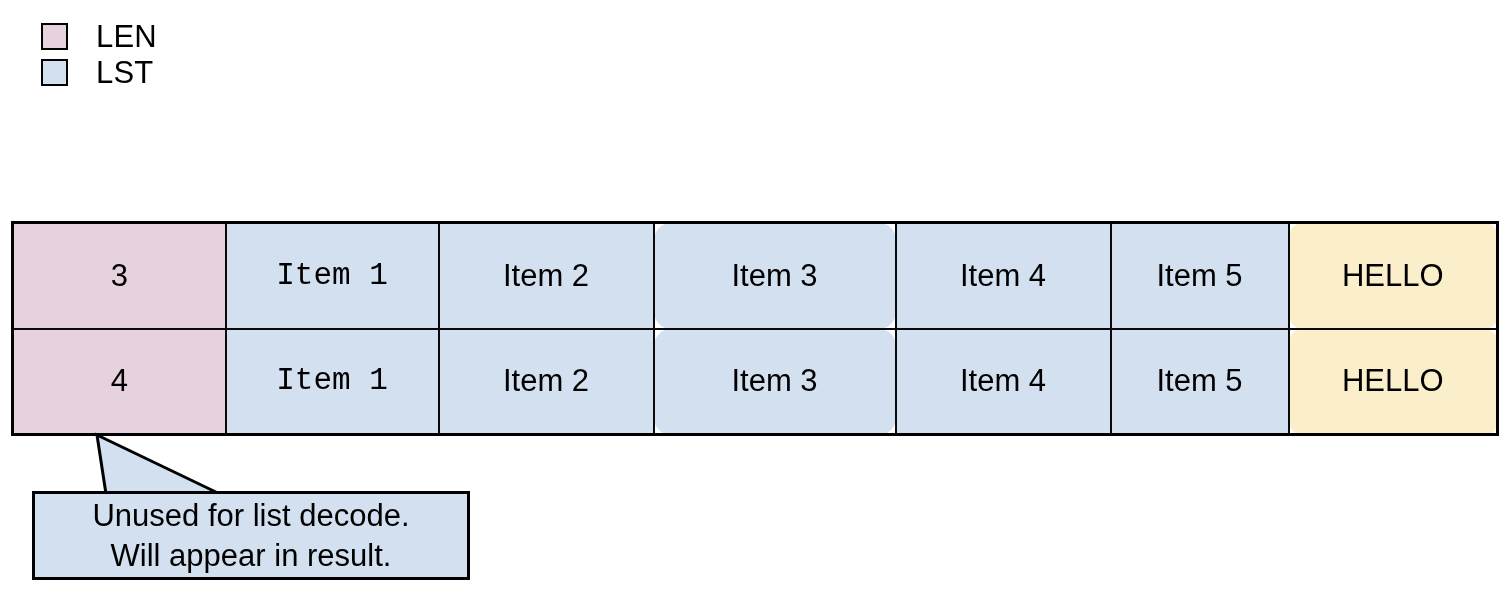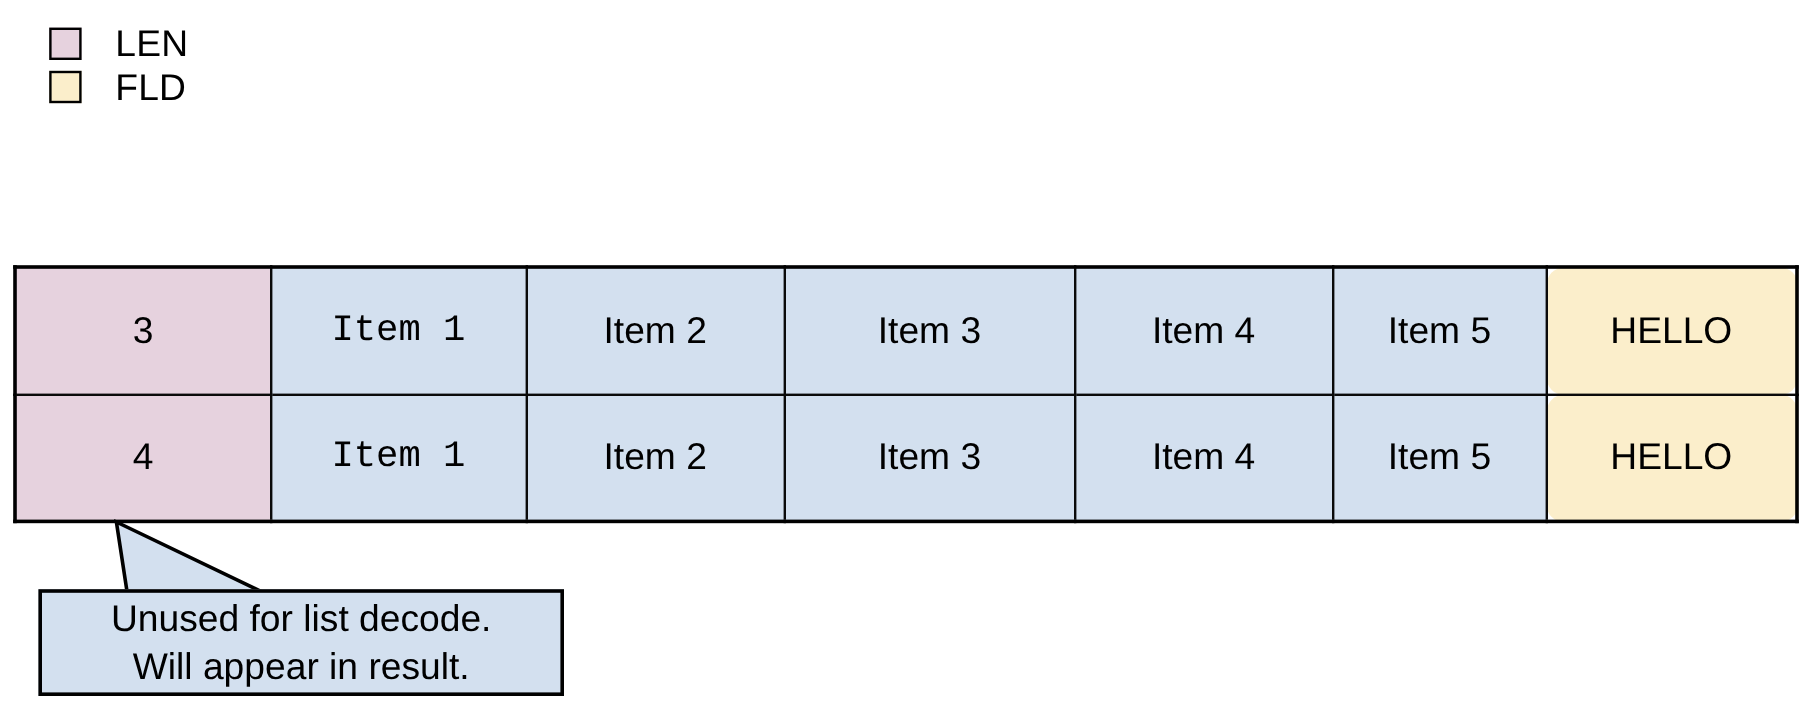--- a/index.html
+++ b/index.html
@@ -67,21 +67,21 @@
     box-sizing: border-box;
   }
   #packet-table tr:first-child td { border-top: none; }
   #packet-table tr:last-child td { border-bottom: none; }
   #packet-table td:first-child { border-left: none; }
   #packet-table td:last-child { border-right: none; }
 
   .col-len { width: 213px; }
   .col-lst-a { width: 213px; font-family: Liberation Mono, monospace; }
   .col-lst-b { width: 215px; }
-  .col-lst-c { width: 242px; }
+  .col-lst-c { width: 242px; border-radius: 17px; }
   .col-lst-d { width: 215px; margin-top: 20px; }
   .col-lst-e { width: 178px; }
   .col-fld { width: 209px; border-radius: 14px; }
 
   
   #callout {
     position: absolute;
     left: 32px;
     top: 491px;
     width: 438px;
@@ -113,25 +113,25 @@
 </head>
 <body>
 
 <div id="legend">
 
   <div class="legend-row">
     <span class="legend-swatch" style="background:#e6d2de"></span>
     <span class="legend-label">LEN</span>
   </div>
 
+  <div class="legend-row">
+    <span class="legend-swatch" style="background:#d3e0ef"></span>
+    <span class="legend-label">LST</span>
+  </div>
 
-  <div class="legend-row">
-    <span class="legend-swatch" style="background:#fbeecb"></span>
-    <span class="legend-label">FLD</span>
-  </div>
 
 </div>
 
 <table id="packet-table">
   <tbody>
     <tr>
       <td class="col-len" style="background:#e6d2de">3</td>
       <td class="col-lst-a" style="background:#d3e0ef">Item 1</td>
       <td class="col-lst-b" style="background:#d3e0ef">Item 2</td>
       <td class="col-lst-c" style="background:#d3e0ef">Item 3</td>

